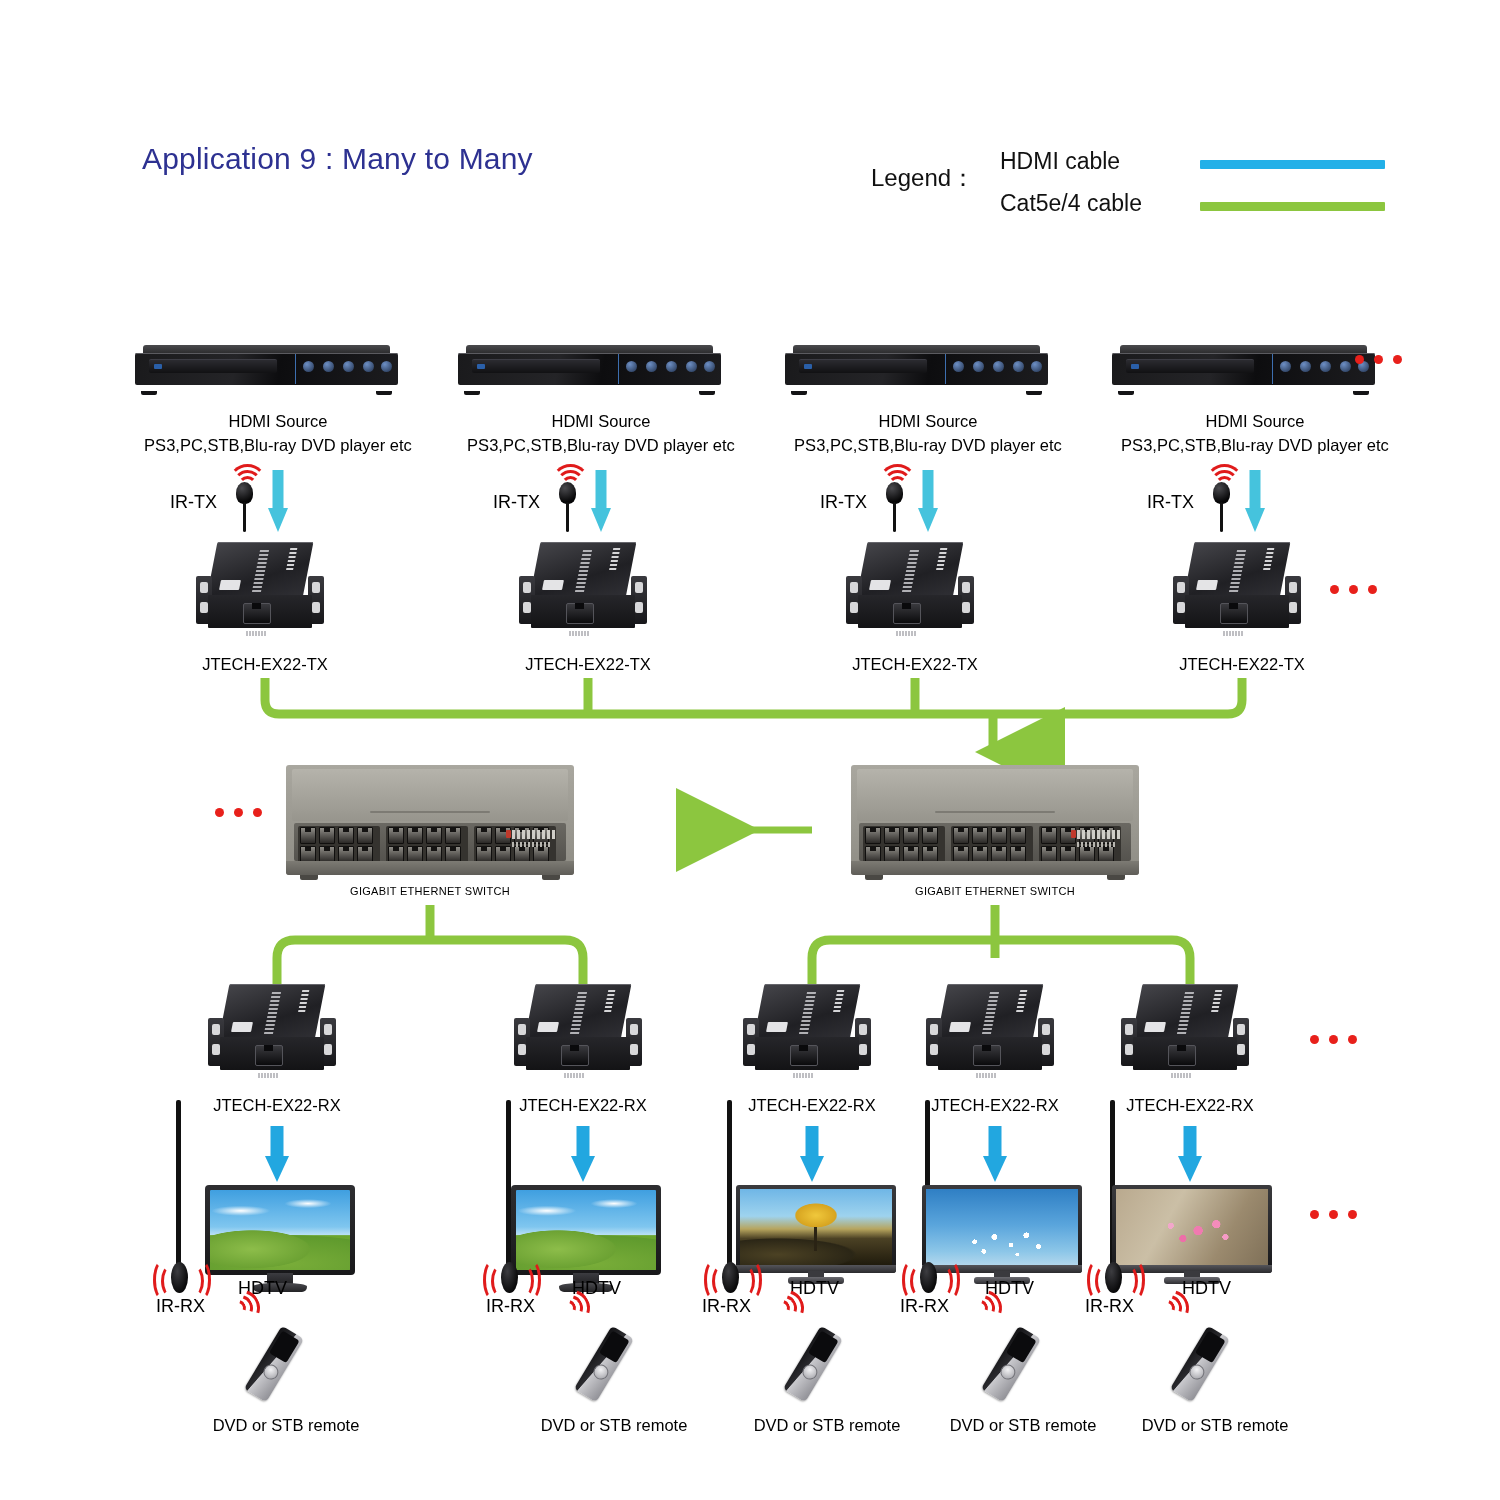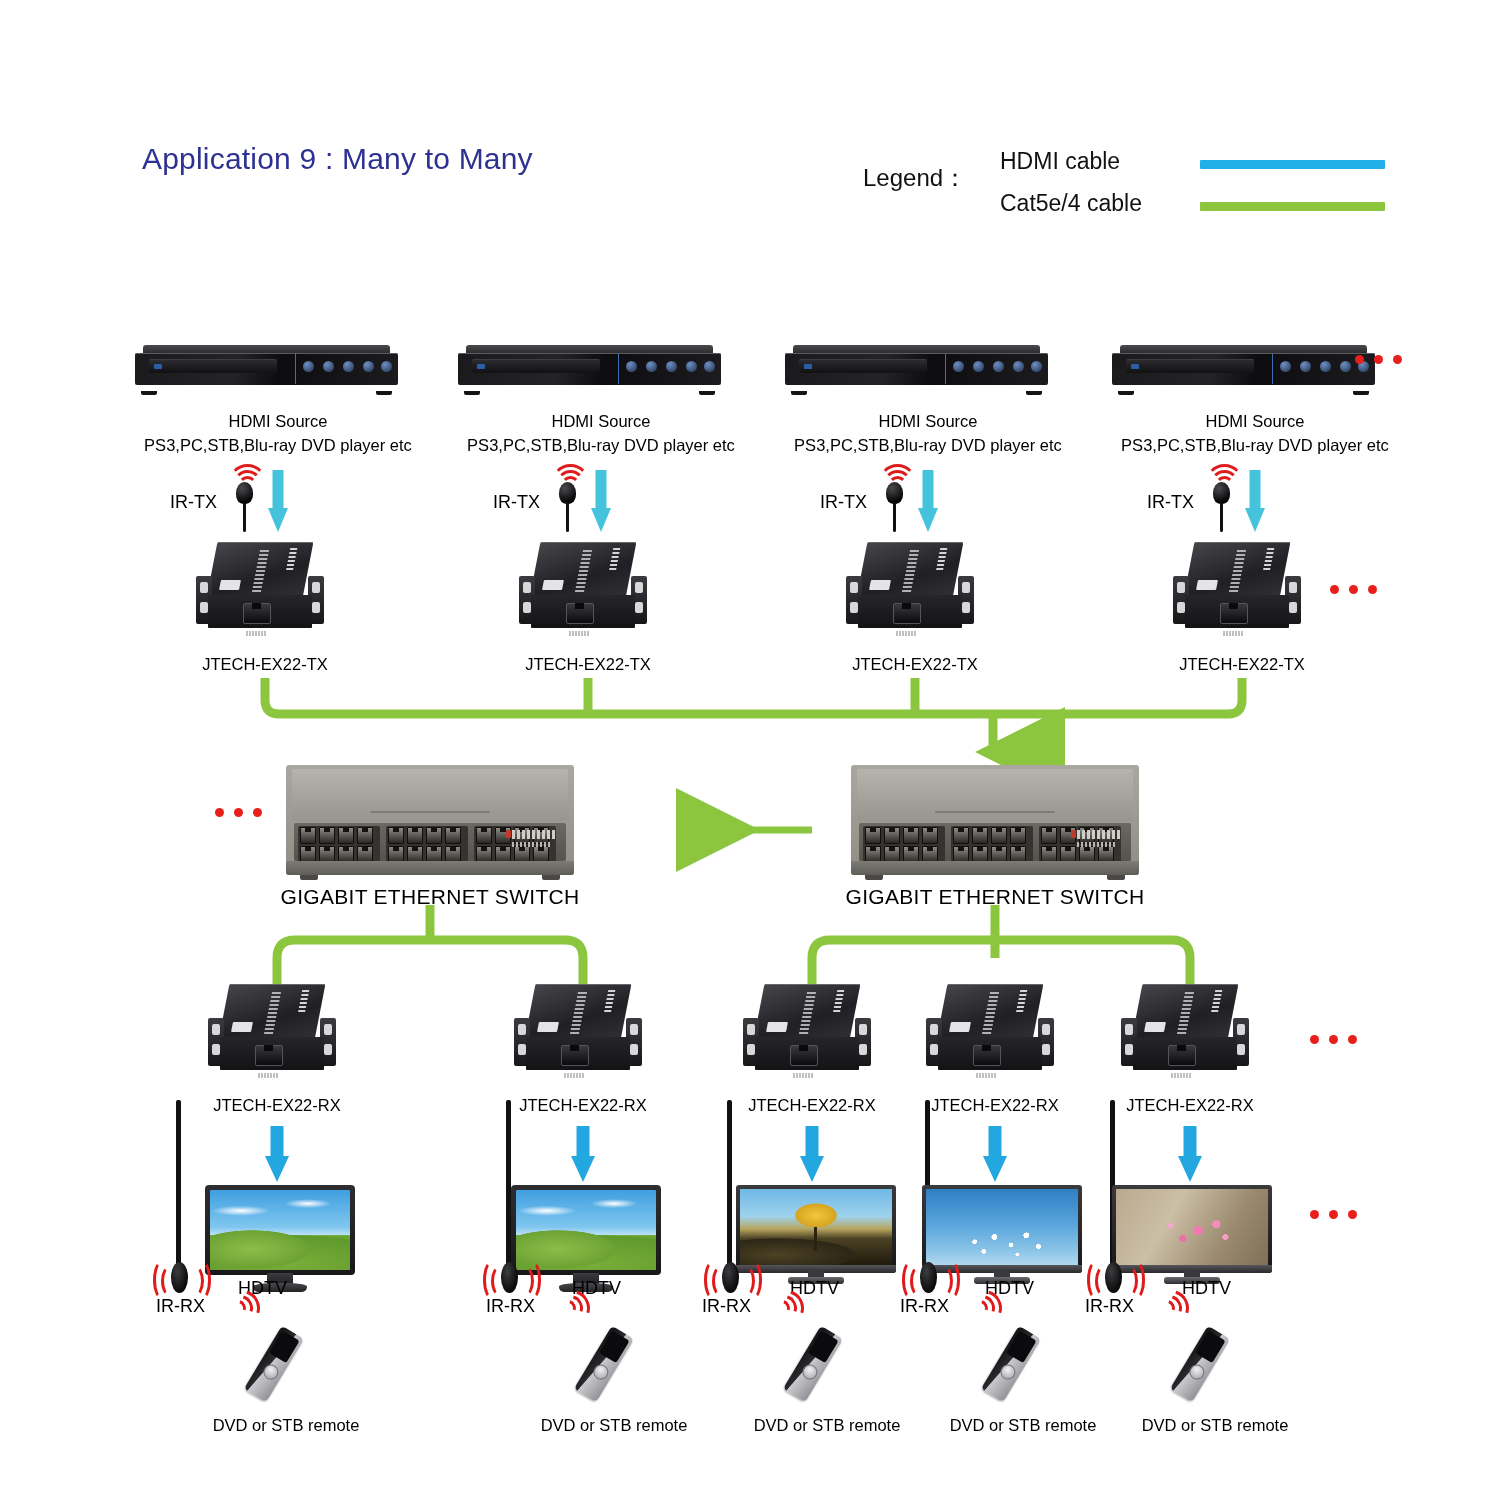--- a/index.html
+++ b/index.html
@@ -10,28 +10,28 @@
   }
   .abs{position:absolute;}
   
   #title{
     left:142px;top:142px;width:640px;
     font-size:30px;color:#2d3191;letter-spacing:.2px;
     white-space:nowrap;
   }
   
   #legend{left:855px;top:148px;width:600px;height:120px;}
-  #legend .lg-title{position:absolute;left:8px;top:14px;font-size:24px;color:#111;white-space:nowrap;}
+  #legend .lg-title{position:absolute;left:16px;top:14px;font-size:24px;color:#111;white-space:nowrap;}
   #legend .lg-row{position:absolute;left:145px;height:40px;width:450px;}
   #legend .lg-row .lbl{position:absolute;left:0;top:0;font-size:23px;color:#111;white-space:nowrap;}
   #legend .lg-row .bar{position:absolute;left:200px;top:12px;width:185px;height:9px;border-radius:1px;}
   
   .lbl-c{font-size:16.5px;color:#000;text-align:center;white-space:nowrap;transform:translateX(-50%);}
   .lbl-l{font-size:18px;color:#000;white-space:nowrap;}
-  .lbl-sw{font-size:21px;color:#000;text-align:center;white-space:nowrap;transform:translateX(-50%);letter-spacing:.3px;}
+  .lbl-sw{font-size:11px;color:#000;text-align:center;white-space:nowrap;transform:translateX(-50%);letter-spacing:.3px;}
   
   .bluray{width:263px;height:46px;}
   .bluray .top{position:absolute;left:8px;top:0;right:8px;height:9px;
      background:linear-gradient(#4a4a4d,#2a2a2c);border-radius:3px 3px 0 0;}
   .bluray .body{position:absolute;left:0;top:8px;width:100%;height:32px;
      background:linear-gradient(100deg,#1a1a1c 0%,#242427 38%,#0d0d0f 55%,#1c1c1f 100%);
      border-radius:2px;box-shadow:inset 0 1px 0 #5b5b60;}
   .bluray .tray{position:absolute;left:14px;top:6px;width:128px;height:13px;
      background:linear-gradient(#2b2b30,#111113);border-radius:2px;border-top:1px solid #3c3c44;}
   .bluray .tray:after{content:"";position:absolute;left:5px;top:4px;width:8px;height:5px;background:#2a5fa8;border-radius:1px;}

